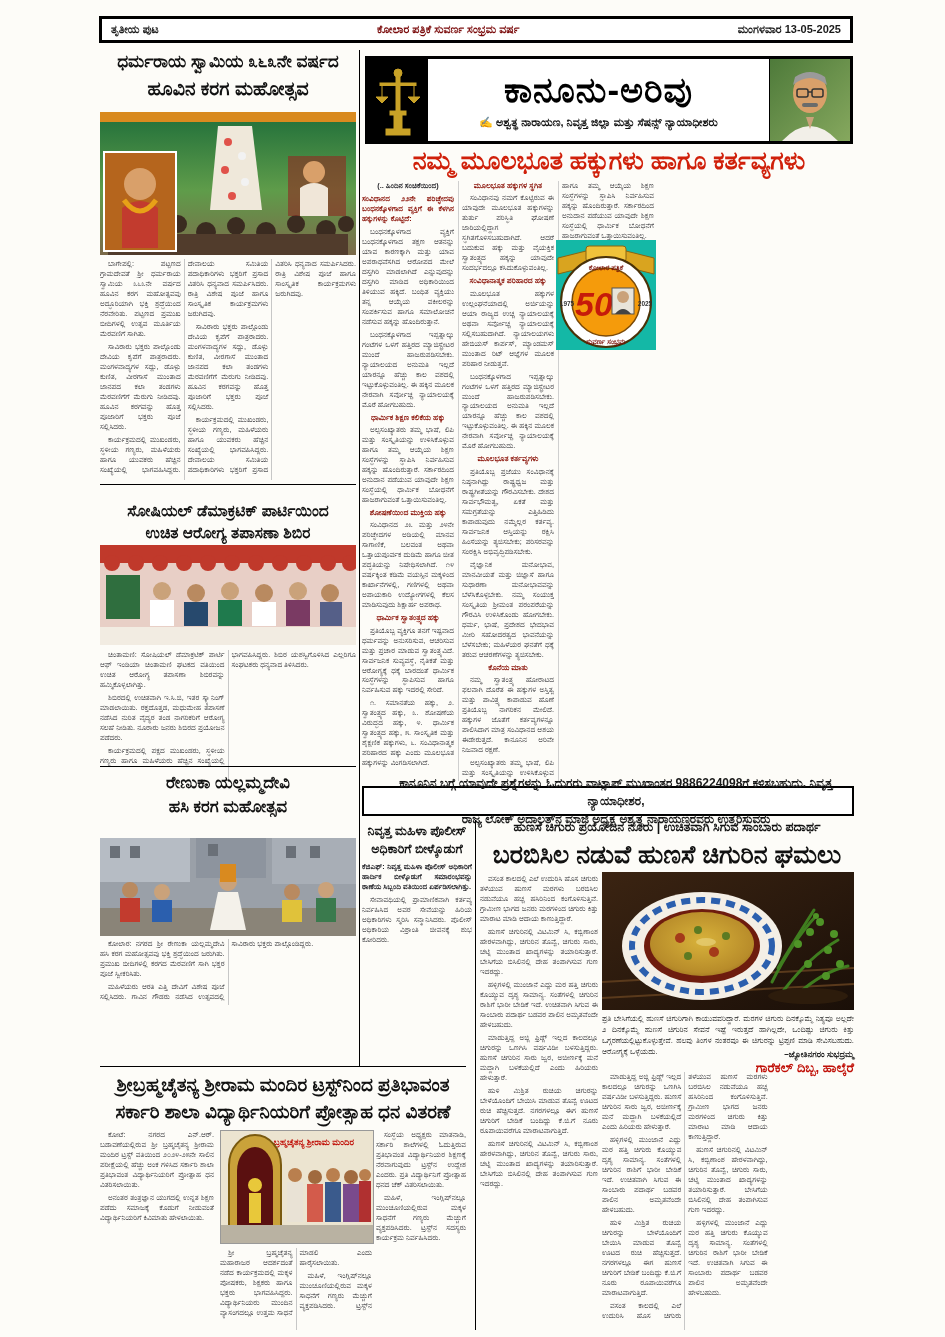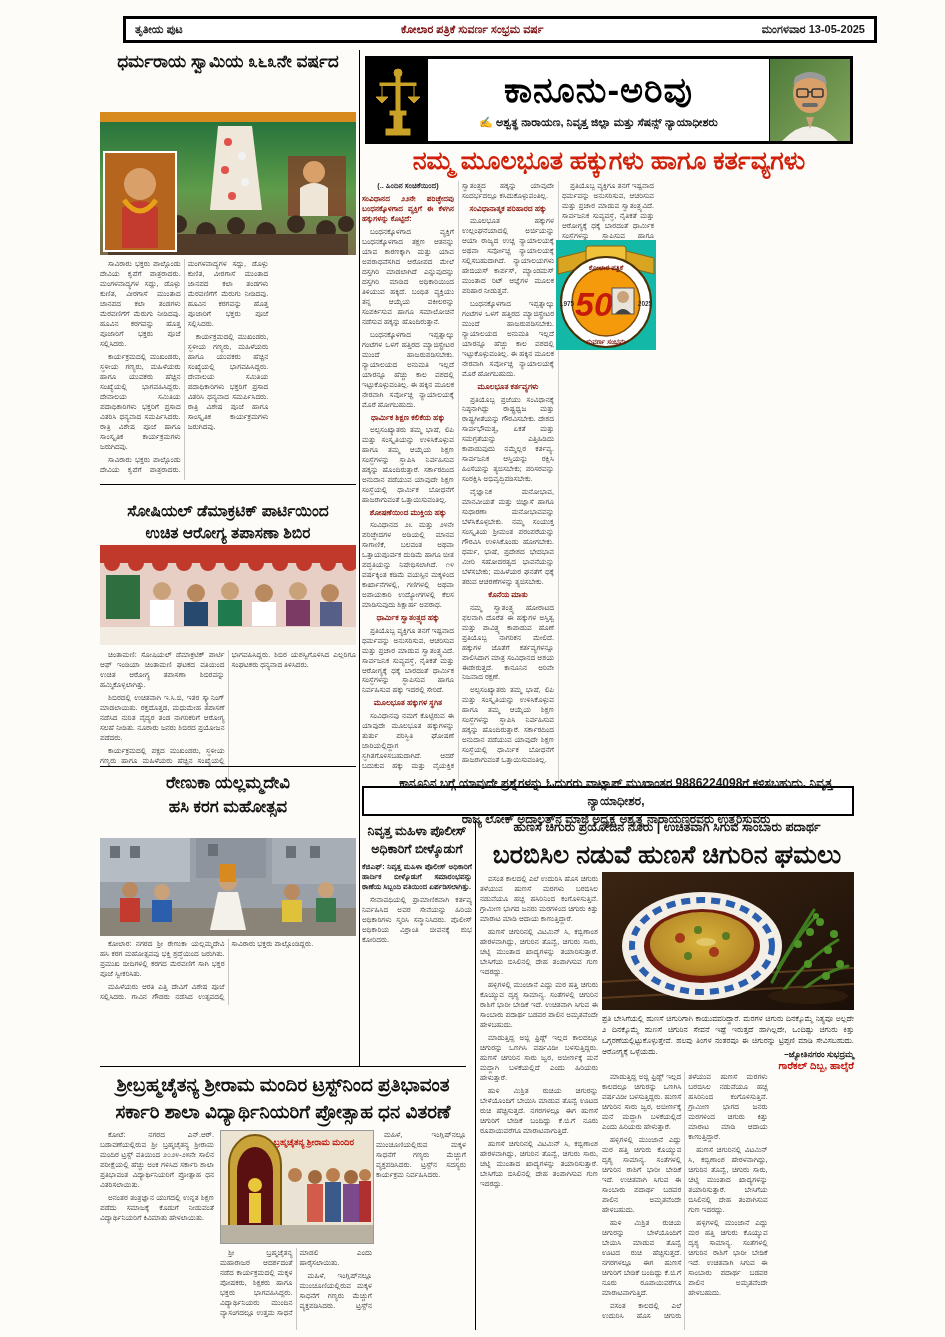--- a/index.html
+++ b/index.html
@@ -1,19 +1,19 @@
 <!DOCTYPE html>
 <html><head>
 <meta charset="utf-8">
 <style>
   html,body{margin:0;padding:0;background:#ffffff;}
   .page{position:relative;width:945px;height:1337px;background:#fdfcf8;font-family:"Liberation Sans",sans-serif;color:#1a1a1a;overflow:hidden;}
   .abs{position:absolute;}
   .center{text-align:center;}
-  .topbar{border:2px solid #000;box-shadow:0 0 0 1px #000 inset;display:flex;align-items:center;justify-content:space-between;padding:2px 10px;box-sizing:border-box;background:#fff;margin-left:24px;}
+  .topbar{border:2px solid #000;box-shadow:0 0 0 1px #000 inset;display:flex;align-items:center;justify-content:space-between;padding:2px 10px;box-sizing:border-box;background:#fff;}
   .topbar span{font-size:11px;font-weight:bold;}
   .topbar .mid{color:#7a0b0b;}
   .hl{font-weight:bold;color:#111;text-align:center;line-height:1.45;}
   .hl-red{font-weight:bold;color:#d0200a;text-align:center;}
   .photo{overflow:hidden;background:#888;}
   .photo svg{display:block;}
   .bodytxt{font-size:7.3px;line-height:1.37;text-align:justify;overflow:hidden;color:#26262b;}
   .bodytxt p{margin:0 0 3px 0;text-indent:8px;}
   .bodytxt h4{margin:2px 0 2px 0;color:#8a1208;font-size:7.6px;text-align:center;font-weight:bold;}
   .bodytxt .lede{color:#8a1208;font-weight:bold;text-indent:0;}
@@ -23,36 +23,37 @@
   .cols5{column-count:5;column-gap:8px;column-rule:1px solid #cfcfcf;column-fill:auto;}
   .masthead{border:2px solid #000;box-shadow:0 0 0 1px #000;background:#fff;display:flex;align-items:stretch;box-sizing:border-box;}
   .mast-mid{flex:1;display:flex;flex-direction:column;align-items:center;justify-content:center;}
   .mast-title{font-size:35px;font-weight:bold;letter-spacing:1px;color:#000;line-height:1.0;}
   .mast-byline{font-size:11px;font-weight:bold;margin-top:9px;color:#111;}
   .rule{background:#000;}
   .notice{border:1px solid #000;box-shadow:0 0 0 1px #000 inset;background:#fff;display:flex;flex-direction:column;justify-content:center;box-sizing:border-box;}
   .notice div{font-size:12px;font-weight:bold;text-align:center;line-height:1.5;padding-left:16px;}
   .caption{font-size:7.6px;line-height:1.45;text-align:justify;color:#222;}
   .byline{font-size:8.2px;font-weight:bold;text-align:right;color:#111;}
-  .byline-sub{font-size:10px;font-weight:bold;text-align:right;color:#c01008;}
+  .byline-sub{font-size:13px;font-weight:bold;text-align:right;color:#c01008;}
   .strap{font-weight:bold;font-size:12.5px;color:#111;}
 </style>
 </head>
 <body>
 
 <div class="page">
 
   <div class="abs topbar" style="left:99px;top:16px;width:754px;height:27px;">
     <span>ತೃತೀಯ ಪುಟ</span>
     <span class="mid">ಕೋಲಾರ ಪತ್ರಿಕೆ ಸುವರ್ಣ ಸಂಭ್ರಮ ವರ್ಷ</span>
     <span>ಮಂಗಳವಾರ  13-05-2025</span>
   </div>
 
   <div class="abs hl" style="left:100px;top:50px;width:256px;font-size:17px;">
     <div>ಧರ್ಮರಾಯ ಸ್ವಾಮಿಯ ೩೬೩ನೇ ವರ್ಷದ</div>
+    <div style="font-size:19px;">ಹೂವಿನ ಕರಗ ಮಹೋತ್ಸವ</div>
   </div>
 
   <div class="abs photo" style="left:100px;top:112px;width:256px;height:143px;">
     <svg width="256" height="143" viewBox="0 0 256 143">
       <defs>
         <linearGradient id="gA" x1="0" y1="0" x2="0" y2="1">
           <stop offset="0" stop-color="#1f6e3a"></stop>
             <stop offset=".55" stop-color="#5f9c4a"></stop>
             <stop offset="1" stop-color="#7c6a4a"></stop>
         </linearGradient>
@@ -81,20 +82,21 @@
       <circle cx="40" cy="72" r="16" fill="#d9a06a"></circle>
       <path d="M22 96 q18 -14 36 0 v40 h-36 z" fill="#c23b2e"></path>
       <path d="M24 88 q16 22 32 0" stroke="#e8a117" stroke-width="5" fill="none"></path>
       <rect x="188" y="44" width="58" height="60" fill="#8c2f24" opacity=".65"></rect>
       <circle cx="214" cy="60" r="11" fill="#d9a06a"></circle>
       <path d="M200 76 q14 -10 28 0 v28 h-28 z" fill="#f0e6d8"></path>
     </svg>
   </div>
 
   <div class="abs bodytxt cols3" style="left:100px;top:259px;width:256px;height:221px;">
+    <p>ಬಾಗೇಪಲ್ಲಿ: ಪಟ್ಟಣದ ಗ್ರಾಮದೇವತೆ ಶ್ರೀ ಧರ್ಮರಾಯ ಸ್ವಾಮಿಯ ೩೬೩ನೇ ವರ್ಷದ ಹೂವಿನ ಕರಗ ಮಹೋತ್ಸವವು ಅದ್ಧೂರಿಯಾಗಿ ಭಕ್ತಿ ಶ್ರದ್ಧೆಯಿಂದ ನೆರವೇರಿತು. ಪಟ್ಟಣದ ಪ್ರಮುಖ ಬೀದಿಗಳಲ್ಲಿ ಉತ್ಸವ ಮೂರ್ತಿಯ ಮೆರವಣಿಗೆ ಸಾಗಿತು.</p>
     <p>ಸಾವಿರಾರು ಭಕ್ತರು ಪಾಲ್ಗೊಂಡು ದೇವಿಯ ಕೃಪೆಗೆ ಪಾತ್ರರಾದರು. ಮಂಗಳವಾದ್ಯಗಳ ಸದ್ದು, ಡೊಳ್ಳು ಕುಣಿತ, ವೀರಗಾಸೆ ಮುಂತಾದ ಜಾನಪದ ಕಲಾ ತಂಡಗಳು ಮೆರವಣಿಗೆಗೆ ಮೆರುಗು ನೀಡಿದವು. ಹೂವಿನ ಕರಗವನ್ನು ಹೊತ್ತ ಪೂಜಾರಿಗೆ ಭಕ್ತರು ಪೂಜೆ ಸಲ್ಲಿಸಿದರು.</p>
     <p>ಕಾರ್ಯಕ್ರಮದಲ್ಲಿ ಮುಖಂಡರು, ಸ್ಥಳೀಯ ಗಣ್ಯರು, ಮಹಿಳೆಯರು ಹಾಗೂ ಯುವಕರು ಹೆಚ್ಚಿನ ಸಂಖ್ಯೆಯಲ್ಲಿ ಭಾಗವಹಿಸಿದ್ದರು. ದೇವಾಲಯ ಸಮಿತಿಯ ಪದಾಧಿಕಾರಿಗಳು ಭಕ್ತರಿಗೆ ಪ್ರಸಾದ ವಿತರಿಸಿ ಧನ್ಯವಾದ ಸಮರ್ಪಿಸಿದರು. ರಾತ್ರಿ ವಿಶೇಷ ಪೂಜೆ ಹಾಗೂ ಸಾಂಸ್ಕೃತಿಕ ಕಾರ್ಯಕ್ರಮಗಳು ಜರುಗಿದವು.</p>
     <p>ಸಾವಿರಾರು ಭಕ್ತರು ಪಾಲ್ಗೊಂಡು ದೇವಿಯ ಕೃಪೆಗೆ ಪಾತ್ರರಾದರು. ಮಂಗಳವಾದ್ಯಗಳ ಸದ್ದು, ಡೊಳ್ಳು ಕುಣಿತ, ವೀರಗಾಸೆ ಮುಂತಾದ ಜಾನಪದ ಕಲಾ ತಂಡಗಳು ಮೆರವಣಿಗೆಗೆ ಮೆರುಗು ನೀಡಿದವು. ಹೂವಿನ ಕರಗವನ್ನು ಹೊತ್ತ ಪೂಜಾರಿಗೆ ಭಕ್ತರು ಪೂಜೆ ಸಲ್ಲಿಸಿದರು.</p>
     <p>ಕಾರ್ಯಕ್ರಮದಲ್ಲಿ ಮುಖಂಡರು, ಸ್ಥಳೀಯ ಗಣ್ಯರು, ಮಹಿಳೆಯರು ಹಾಗೂ ಯುವಕರು ಹೆಚ್ಚಿನ ಸಂಖ್ಯೆಯಲ್ಲಿ ಭಾಗವಹಿಸಿದ್ದರು. ದೇವಾಲಯ ಸಮಿತಿಯ ಪದಾಧಿಕಾರಿಗಳು ಭಕ್ತರಿಗೆ ಪ್ರಸಾದ ವಿತರಿಸಿ ಧನ್ಯವಾದ ಸಮರ್ಪಿಸಿದರು. ರಾತ್ರಿ ವಿಶೇಷ ಪೂಜೆ ಹಾಗೂ ಸಾಂಸ್ಕೃತಿಕ ಕಾರ್ಯಕ್ರಮಗಳು ಜರುಗಿದವು.</p>
   </div>
 
   <div class="abs hl" style="left:100px;top:484px;width:256px;font-size:15.5px;border-top:1.5px solid #000;padding-top:15px;">
     <div>ಸೋಷಿಯಲ್ ಡೆಮಾಕ್ರಟಿಕ್ ಪಾರ್ಟಿಯಿಂದ</div>
     <div>ಉಚಿತ ಆರೋಗ್ಯ ತಪಾಸಣಾ ಶಿಬಿರ</div>
   </div>
@@ -235,20 +237,21 @@
     <p class="cline">(.. ಹಿಂದಿನ ಸಂಚಿಕೆಯಿಂದ)</p>
     <p class="lede">ಸಂವಿಧಾನದ ೨೨ನೇ ಪರಿಚ್ಛೇದವು ಬಂಧನಕ್ಕೊಳಗಾದ ವ್ಯಕ್ತಿಗೆ ಈ ಕೆಳಗಿನ ಹಕ್ಕುಗಳನ್ನು ಕೊಟ್ಟಿದೆ:</p>
     <p>ಬಂಧನಕ್ಕೊಳಗಾದ ವ್ಯಕ್ತಿಗೆ ಬಂಧನಕ್ಕೊಳಗಾದ ತಕ್ಷಣ ಆತನನ್ನು ಯಾವ ಕಾರಣಕ್ಕಾಗಿ ಮತ್ತು ಯಾವ ಅಪರಾಧವೆಸಗಿದ ಆರೋಪದ ಮೇಲೆ ದಸ್ತಗಿರಿ ಮಾಡಲಾಗಿದೆ ಎನ್ನುವುದನ್ನು ದಸ್ತಗಿರಿ ಮಾಡಿದ ಅಧಿಕಾರಿಯಿಂದ ತಿಳಿಯುವ ಹಕ್ಕಿದೆ. ಬಂಧಿತ ವ್ಯಕ್ತಿಯು ತನ್ನ ಆಯ್ಕೆಯ ವಕೀಲರನ್ನು ಸಂಪರ್ಕಿಸುವ ಹಾಗೂ ಸಮಾಲೋಚನೆ ನಡೆಸುವ ಹಕ್ಕನ್ನು ಹೊಂದಿರುತ್ತಾನೆ.</p>
     <p>ಬಂಧನಕ್ಕೊಳಗಾದ ಇಪ್ಪತ್ನಾಲ್ಕು ಗಂಟೆಗಳ ಒಳಗೆ ಹತ್ತಿರದ ಮ್ಯಾಜಿಸ್ಟ್ರೇಟರ ಮುಂದೆ ಹಾಜರುಪಡಿಸಬೇಕು. ನ್ಯಾಯಾಲಯದ ಅನುಮತಿ ಇಲ್ಲದೆ ಯಾರನ್ನೂ ಹೆಚ್ಚು ಕಾಲ ವಶದಲ್ಲಿ ಇಟ್ಟುಕೊಳ್ಳುವಂತಿಲ್ಲ. ಈ ಹಕ್ಕಿನ ಮೂಲಕ ನೇರವಾಗಿ ಸರ್ವೋಚ್ಚ ನ್ಯಾಯಾಲಯಕ್ಕೆ ಮೊರೆ ಹೋಗಬಹುದು.</p>
     <h4>ಧಾರ್ಮಿಕ ಶಿಕ್ಷಣ ಕಲಿಕೆಯ ಹಕ್ಕು</h4>
     <p>ಅಲ್ಪಸಂಖ್ಯಾತರು ತಮ್ಮ ಭಾಷೆ, ಲಿಪಿ ಮತ್ತು ಸಂಸ್ಕೃತಿಯನ್ನು ಉಳಿಸಿಕೊಳ್ಳುವ ಹಾಗೂ ತಮ್ಮ ಆಯ್ಕೆಯ ಶಿಕ್ಷಣ ಸಂಸ್ಥೆಗಳನ್ನು ಸ್ಥಾಪಿಸಿ ನಿರ್ವಹಿಸುವ ಹಕ್ಕನ್ನು ಹೊಂದಿರುತ್ತಾರೆ. ಸರ್ಕಾರದಿಂದ ಅನುದಾನ ಪಡೆಯುವ ಯಾವುದೇ ಶಿಕ್ಷಣ ಸಂಸ್ಥೆಯಲ್ಲಿ ಧಾರ್ಮಿಕ ಬೋಧನೆಗೆ ಹಾಜರಾಗುವಂತೆ ಒತ್ತಾಯಿಸುವಂತಿಲ್ಲ.</p>
     <h4>ಶೋಷಣೆಯಿಂದ ಮುಕ್ತಿಯ ಹಕ್ಕು</h4>
     <p>ಸಂವಿಧಾನದ ೨೩ ಮತ್ತು ೨೪ನೇ ಪರಿಚ್ಛೇದಗಳ ಅಡಿಯಲ್ಲಿ ಮಾನವ ಸಾಗಾಣಿಕೆ, ಬಲವಂತ ಅಥವಾ ಒತ್ತಾಯಪೂರ್ವಕ ದುಡಿಮೆ ಹಾಗೂ ಜೀತ ಪದ್ಧತಿಯನ್ನು ನಿಷೇಧಿಸಲಾಗಿದೆ. ೧೪ ವರ್ಷಕ್ಕಿಂತ ಕಡಿಮೆ ವಯಸ್ಸಿನ ಮಕ್ಕಳಿಂದ ಕಾರ್ಖಾನೆಗಳಲ್ಲಿ, ಗಣಿಗಳಲ್ಲಿ ಅಥವಾ ಅಪಾಯಕಾರಿ ಉದ್ಯೋಗಗಳಲ್ಲಿ ಕೆಲಸ ಮಾಡಿಸುವುದು ಶಿಕ್ಷಾರ್ಹ ಅಪರಾಧ.</p>
     <h4>ಧಾರ್ಮಿಕ ಸ್ವಾತಂತ್ರ್ಯದ ಹಕ್ಕು</h4>
     <p>ಪ್ರತಿಯೊಬ್ಬ ವ್ಯಕ್ತಿಗೂ ತನಗೆ ಇಷ್ಟವಾದ ಧರ್ಮವನ್ನು ಅನುಸರಿಸುವ, ಆಚರಿಸುವ ಮತ್ತು ಪ್ರಚಾರ ಮಾಡುವ ಸ್ವಾತಂತ್ರ್ಯವಿದೆ. ಸಾರ್ವಜನಿಕ ಸುವ್ಯವಸ್ಥೆ, ನೈತಿಕತೆ ಮತ್ತು ಆರೋಗ್ಯಕ್ಕೆ ಧಕ್ಕೆ ಬಾರದಂತೆ ಧಾರ್ಮಿಕ ಸಂಸ್ಥೆಗಳನ್ನು ಸ್ಥಾಪಿಸುವ ಹಾಗೂ ನಿರ್ವಹಿಸುವ ಹಕ್ಕು ಇದರಲ್ಲಿ ಸೇರಿದೆ.</p>
+    <p>೧. ಸಮಾನತೆಯ ಹಕ್ಕು, ೨. ಸ್ವಾತಂತ್ರ್ಯದ ಹಕ್ಕು, ೩. ಶೋಷಣೆಯ ವಿರುದ್ಧದ ಹಕ್ಕು, ೪. ಧಾರ್ಮಿಕ ಸ್ವಾತಂತ್ರ್ಯದ ಹಕ್ಕು, ೫. ಸಾಂಸ್ಕೃತಿಕ ಮತ್ತು ಶೈಕ್ಷಣಿಕ ಹಕ್ಕುಗಳು, ೬. ಸಂವಿಧಾನಾತ್ಮಕ ಪರಿಹಾರದ ಹಕ್ಕು ಎಂದು ಮೂಲಭೂತ ಹಕ್ಕುಗಳನ್ನು ವಿಂಗಡಿಸಲಾಗಿದೆ.</p>
     <h4>ಮೂಲಭೂತ ಹಕ್ಕುಗಳ ಸ್ಥಗಿತ</h4>
     <p>ಸಂವಿಧಾನವು ನಮಗೆ ಕೊಟ್ಟಿರುವ ಈ ಯಾವುದೇ ಮೂಲಭೂತ ಹಕ್ಕುಗಳನ್ನು ತುರ್ತು ಪರಿಸ್ಥಿತಿ ಘೋಷಣೆ ಜಾರಿಯಲ್ಲಿದ್ದಾಗ ಸ್ಥಗಿತಗೊಳಿಸಬಹುದಾಗಿದೆ. ಆದರೆ ಬದುಕುವ ಹಕ್ಕು ಮತ್ತು ವೈಯಕ್ತಿಕ ಸ್ವಾತಂತ್ರ್ಯದ ಹಕ್ಕನ್ನು ಯಾವುದೇ ಸಂದರ್ಭದಲ್ಲೂ ಕಸಿದುಕೊಳ್ಳುವಂತಿಲ್ಲ.</p>
     <h4>ಸಂವಿಧಾನಾತ್ಮಕ ಪರಿಹಾರದ ಹಕ್ಕು</h4>
     <p>ಮೂಲಭೂತ ಹಕ್ಕುಗಳ ಉಲ್ಲಂಘನೆಯಾದಲ್ಲಿ ಅರ್ಜಿಯನ್ನು ಆಯಾ ರಾಜ್ಯದ ಉಚ್ಚ ನ್ಯಾಯಾಲಯಕ್ಕೆ ಅಥವಾ ಸರ್ವೋಚ್ಚ ನ್ಯಾಯಾಲಯಕ್ಕೆ ಸಲ್ಲಿಸಬಹುದಾಗಿದೆ. ನ್ಯಾಯಾಲಯಗಳು ಹೇಬಿಯಸ್ ಕಾರ್ಪಸ್, ಮ್ಯಾಂಡಮಸ್ ಮುಂತಾದ ರಿಟ್ ಆಜ್ಞೆಗಳ ಮೂಲಕ ಪರಿಹಾರ ನೀಡುತ್ತವೆ.</p>
     <p>ಬಂಧನಕ್ಕೊಳಗಾದ ಇಪ್ಪತ್ನಾಲ್ಕು ಗಂಟೆಗಳ ಒಳಗೆ ಹತ್ತಿರದ ಮ್ಯಾಜಿಸ್ಟ್ರೇಟರ ಮುಂದೆ ಹಾಜರುಪಡಿಸಬೇಕು. ನ್ಯಾಯಾಲಯದ ಅನುಮತಿ ಇಲ್ಲದೆ ಯಾರನ್ನೂ ಹೆಚ್ಚು ಕಾಲ ವಶದಲ್ಲಿ ಇಟ್ಟುಕೊಳ್ಳುವಂತಿಲ್ಲ. ಈ ಹಕ್ಕಿನ ಮೂಲಕ ನೇರವಾಗಿ ಸರ್ವೋಚ್ಚ ನ್ಯಾಯಾಲಯಕ್ಕೆ ಮೊರೆ ಹೋಗಬಹುದು.</p>
     <h4>ಮೂಲಭೂತ ಕರ್ತವ್ಯಗಳು</h4>
     <p>ಪ್ರತಿಯೊಬ್ಬ ಪ್ರಜೆಯು ಸಂವಿಧಾನಕ್ಕೆ ನಿಷ್ಠನಾಗಿದ್ದು ರಾಷ್ಟ್ರಧ್ವಜ ಮತ್ತು ರಾಷ್ಟ್ರಗೀತೆಯನ್ನು ಗೌರವಿಸಬೇಕು. ದೇಶದ ಸಾರ್ವಭೌಮತ್ವ, ಏಕತೆ ಮತ್ತು ಸಮಗ್ರತೆಯನ್ನು ಎತ್ತಿಹಿಡಿದು ಕಾಪಾಡುವುದು ನಮ್ಮೆಲ್ಲರ ಕರ್ತವ್ಯ. ಸಾರ್ವಜನಿಕ ಆಸ್ತಿಯನ್ನು ರಕ್ಷಿಸಿ ಹಿಂಸೆಯನ್ನು ತ್ಯಜಿಸಬೇಕು; ಪರಿಸರವನ್ನು ಸಂರಕ್ಷಿಸಿ ಅಭಿವೃದ್ಧಿಪಡಿಸಬೇಕು.</p>
     <p>ವೈಜ್ಞಾನಿಕ ಮನೋಭಾವ, ಮಾನವೀಯತೆ ಮತ್ತು ಜಿಜ್ಞಾಸೆ ಹಾಗೂ ಸುಧಾರಣಾ ಮನೋಭಾವವನ್ನು ಬೆಳೆಸಿಕೊಳ್ಳಬೇಕು. ನಮ್ಮ ಸಂಯುಕ್ತ ಸಂಸ್ಕೃತಿಯ ಶ್ರೀಮಂತ ಪರಂಪರೆಯನ್ನು ಗೌರವಿಸಿ ಉಳಿಸಿಕೊಂಡು ಹೋಗಬೇಕು. ಧರ್ಮ, ಭಾಷೆ, ಪ್ರದೇಶದ ಭೇದಭಾವ ಮೀರಿ ಸಹೋದರತ್ವದ ಭಾವನೆಯನ್ನು ಬೆಳೆಸಬೇಕು; ಮಹಿಳೆಯರ ಘನತೆಗೆ ಧಕ್ಕೆ ತರುವ ಆಚರಣೆಗಳನ್ನು ತ್ಯಜಿಸಬೇಕು.</p>
     <h4>ಕೊನೆಯ ಮಾತು</h4>
     <p>ನಮ್ಮ ಸ್ವಾತಂತ್ರ್ಯ ಹೋರಾಟದ ಫಲವಾಗಿ ದೊರೆತ ಈ ಹಕ್ಕುಗಳ ಅಸ್ತಿತ್ವ ಮತ್ತು ಪಾವಿತ್ರ್ಯ ಕಾಪಾಡುವ ಹೊಣೆ ಪ್ರತಿಯೊಬ್ಬ ನಾಗರಿಕನ ಮೇಲಿದೆ. ಹಕ್ಕುಗಳ ಜೊತೆಗೆ ಕರ್ತವ್ಯಗಳನ್ನೂ ಪಾಲಿಸಿದಾಗ ಮಾತ್ರ ಸಂವಿಧಾನದ ಆಶಯ ಈಡೇರುತ್ತದೆ. ಕಾನೂನಿನ ಅರಿವೇ ನಿಜವಾದ ರಕ್ಷಣೆ.</p>
@@ -396,20 +399,21 @@
         <circle cx="130" cy="46" r="7" fill="#a06a3e"></circle>
           <rect x="122" y="53" width="16" height="38" fill="#7a4a8c"></rect>
         <circle cx="144" cy="44" r="6" fill="#b97f4e"></circle>
           <rect x="138" y="50" width="12" height="41" fill="#b03030"></rect>
       </g>
       <rect x="0" y="94" width="152" height="18" fill="#b9b2a2"></rect>
     </svg>
   </div>
 
   <div class="abs bodytxt" style="left:376px;top:1130px;width:90px;height:200px;">
+    <p>ಸಂಸ್ಥೆಯ ಅಧ್ಯಕ್ಷರು ಮಾತನಾಡಿ, ಸರ್ಕಾರಿ ಶಾಲೆಗಳಲ್ಲಿ ಓದುತ್ತಿರುವ ಪ್ರತಿಭಾವಂತ ವಿದ್ಯಾರ್ಥಿನಿಯರ ಶಿಕ್ಷಣಕ್ಕೆ ನೆರವಾಗುವುದು ಟ್ರಸ್ಟ್‌ನ ಉದ್ದೇಶ ಎಂದರು. ಪ್ರತಿ ವಿದ್ಯಾರ್ಥಿನಿಗೆ ಪ್ರೋತ್ಸಾಹ ಧನದ ಚೆಕ್ ವಿತರಿಸಲಾಯಿತು.</p>
     <p>ಮಹಿಳೆ, ಇಂಗ್ಲಿಷ್‌ನಲ್ಲೂ ಮುಂಚೂಣಿಯಲ್ಲಿರುವ ಮಕ್ಕಳ ಸಾಧನೆಗೆ ಗಣ್ಯರು ಮೆಚ್ಚುಗೆ ವ್ಯಕ್ತಪಡಿಸಿದರು. ಟ್ರಸ್ಟ್‌ನ ಸದಸ್ಯರು ಕಾರ್ಯಕ್ರಮ ನಿರ್ವಹಿಸಿದರು.</p>
   </div>
 
   <div class="abs bodytxt cols2" style="left:220px;top:1248px;width:152px;height:82px;">
     <p>ಶ್ರೀ ಬ್ರಹ್ಮಚೈತನ್ಯ ಮಹಾರಾಜರ ಆದರ್ಶದಂತೆ ನಡೆದ ಕಾರ್ಯಕ್ರಮದಲ್ಲಿ ಮಕ್ಕಳ ಪೋಷಕರು, ಶಿಕ್ಷಕರು ಹಾಗೂ ಭಕ್ತರು ಭಾಗವಹಿಸಿದ್ದರು. ವಿದ್ಯಾರ್ಥಿನಿಯರು ಮುಂದಿನ ವ್ಯಾಸಂಗದಲ್ಲೂ ಉತ್ತಮ ಸಾಧನೆ ಮಾಡಲಿ ಎಂದು ಹಾರೈಸಲಾಯಿತು.</p>
     <p>ಮಹಿಳೆ, ಇಂಗ್ಲಿಷ್‌ನಲ್ಲೂ ಮುಂಚೂಣಿಯಲ್ಲಿರುವ ಮಕ್ಕಳ ಸಾಧನೆಗೆ ಗಣ್ಯರು ಮೆಚ್ಚುಗೆ ವ್ಯಕ್ತಪಡಿಸಿದರು. ಟ್ರಸ್ಟ್‌ನ ಸದಸ್ಯರು ಕಾರ್ಯಕ್ರಮ ನಿರ್ವಹಿಸಿದರು.</p>
   </div>
 
 </div>
 

